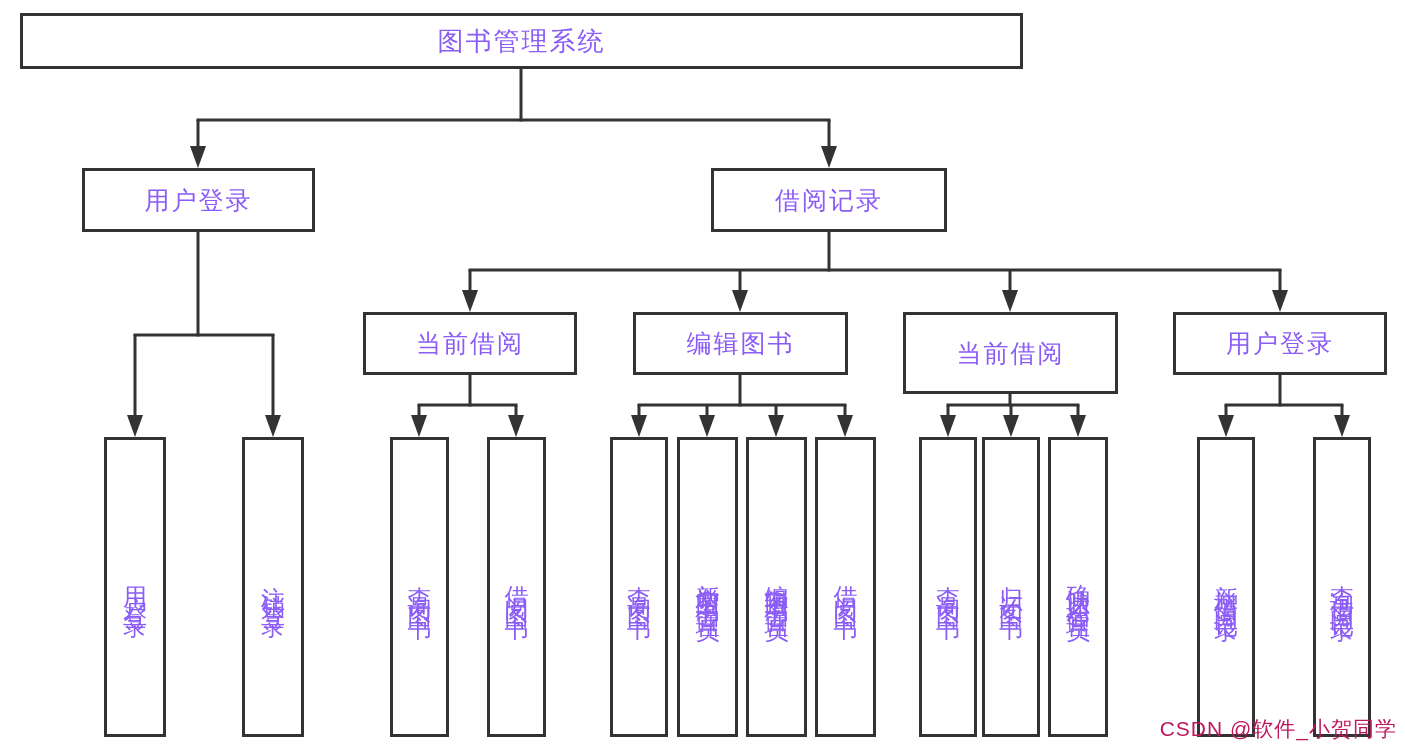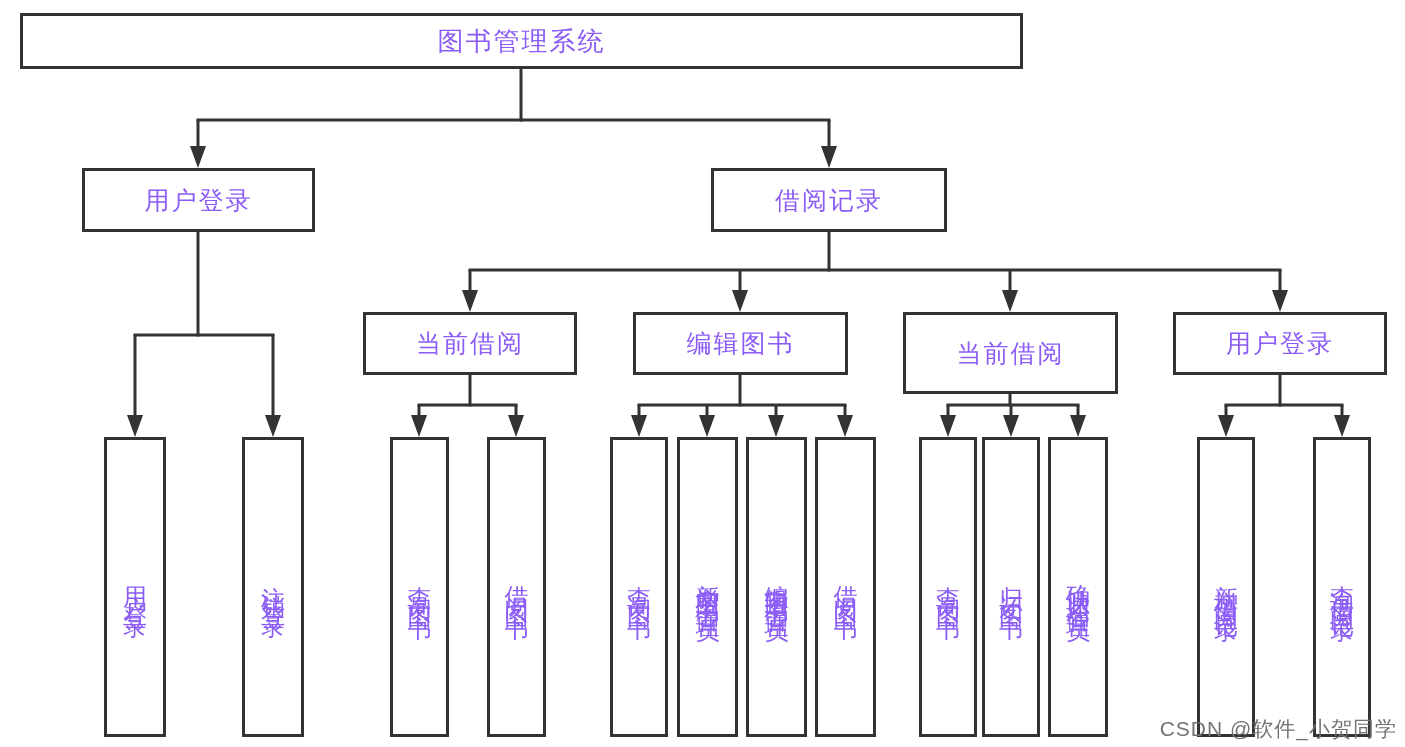--- a/index.html
+++ b/index.html
@@ -163,14 +163,14 @@
       <div class="node v" style="left: 1048px; top: 437px; width: 60px; height: 300px;">
         <span style="letter-spacing: 5px;">确认归还（管理员）</span>
       </div>
       <div class="node v" style="left: 1197px; top: 437px; width: 58px; height: 300px;">
         <span style="letter-spacing: 7px;">新增借阅记录</span>
       </div>
       <div class="node v" style="left: 1313px; top: 437px; width: 58px; height: 300px;">
         <span style="letter-spacing: 7px;">查询借阅记录</span>
       </div>
     </div>
-  <div class="watermark" style="color: #737373;">CSDN @软件_小贺同学</div>
+  <div class="watermark" style="color: #be185d;">CSDN @软件_小贺同学</div>
 </div>
 
 </body></html>

